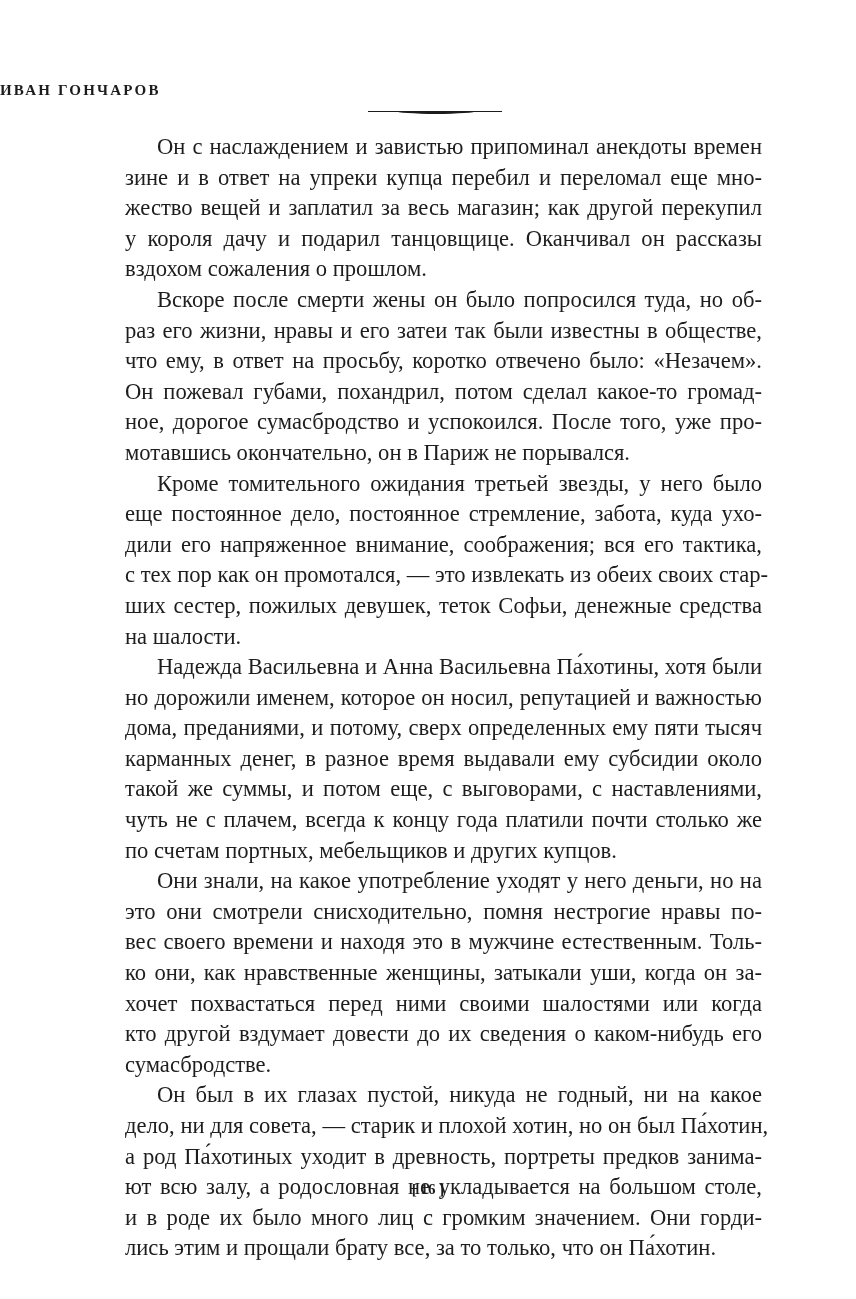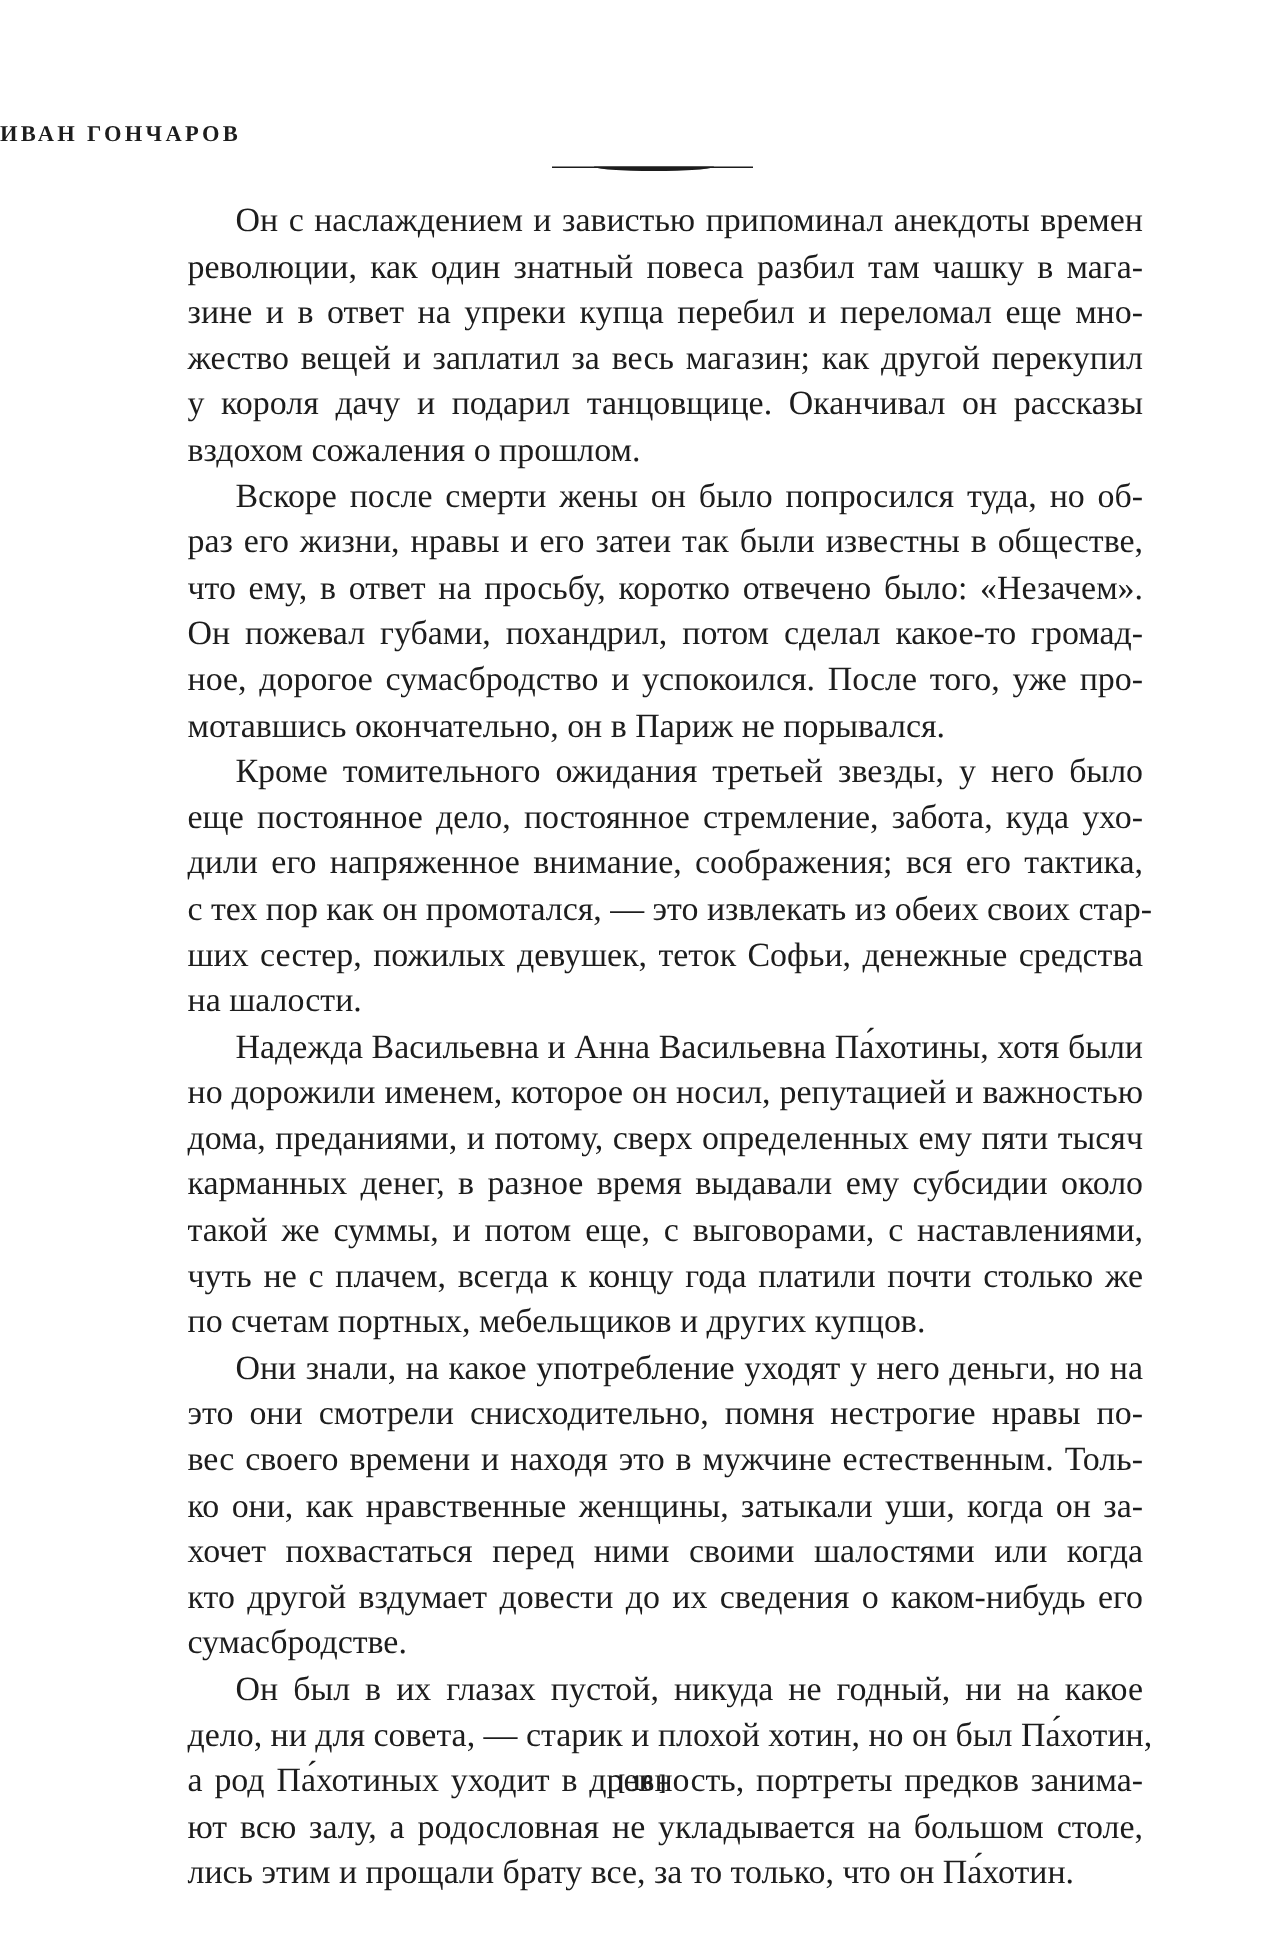--- a/index.html
+++ b/index.html
@@ -80,21 +80,20 @@
 <body>
 
 <div class="running-head">ИВАН ГОНЧАРОВ</div>
 <div class="head-rule"></div>
 <div class="head-rule-thick"></div>
 
 <div class="text-block">
 
   <div>
     <span class="line indent">Он с наслаждением и завистью припоминал анекдоты времен</span>
-    <span class="line">революции, как один знатный повеса разбил там чашку в мага-</span>
     <span class="line">зине и в ответ на упреки купца перебил и переломал еще мно-</span>
     <span class="line">жество вещей и заплатил за весь магазин; как другой перекупил</span>
     <span class="line">у короля дачу и подарил танцовщице. Оканчивал он рассказы</span>
     <span class="line last">вздохом сожаления о прошлом.</span>
   </div>
 
   <div>
     <span class="line indent">Вскоре после смерти жены он было попросился туда, но об-</span>
     <span class="line">раз его жизни, нравы и его затеи так были известны в обществе,</span>
     <span class="line">что ему, в ответ на просьбу, коротко отвечено было: «Незачем».</span>
@@ -130,17 +129,18 @@
     <span class="line">хочет похвастаться перед ними своими шалостями или когда</span>
     <span class="line">кто другой вздумает довести до их сведения о каком-нибудь его</span>
     <span class="line last">сумасбродстве.</span>
   </div>
 
   <div>
     <span class="line indent">Он был в их глазах пустой, никуда не годный, ни на какое</span>
     <span class="line">дело, ни для совета, — старик и плохой хотин, но он был Па́хотин,</span>
     <span class="line">а род Па́хотиных уходит в древность, портреты предков занима-</span>
     <span class="line">ют всю залу, а родословная не укладывается на большом столе,</span>
+    <span class="line">и в роде их было много лиц с громким значением. Они горди-</span>
     <span class="line last">лись этим и прощали брату все, за то только, что он Па́хотин.</span>
   </div>
 </div>
 
 <div class="folio">[ 16 ]</div>
 
 </body></html>

